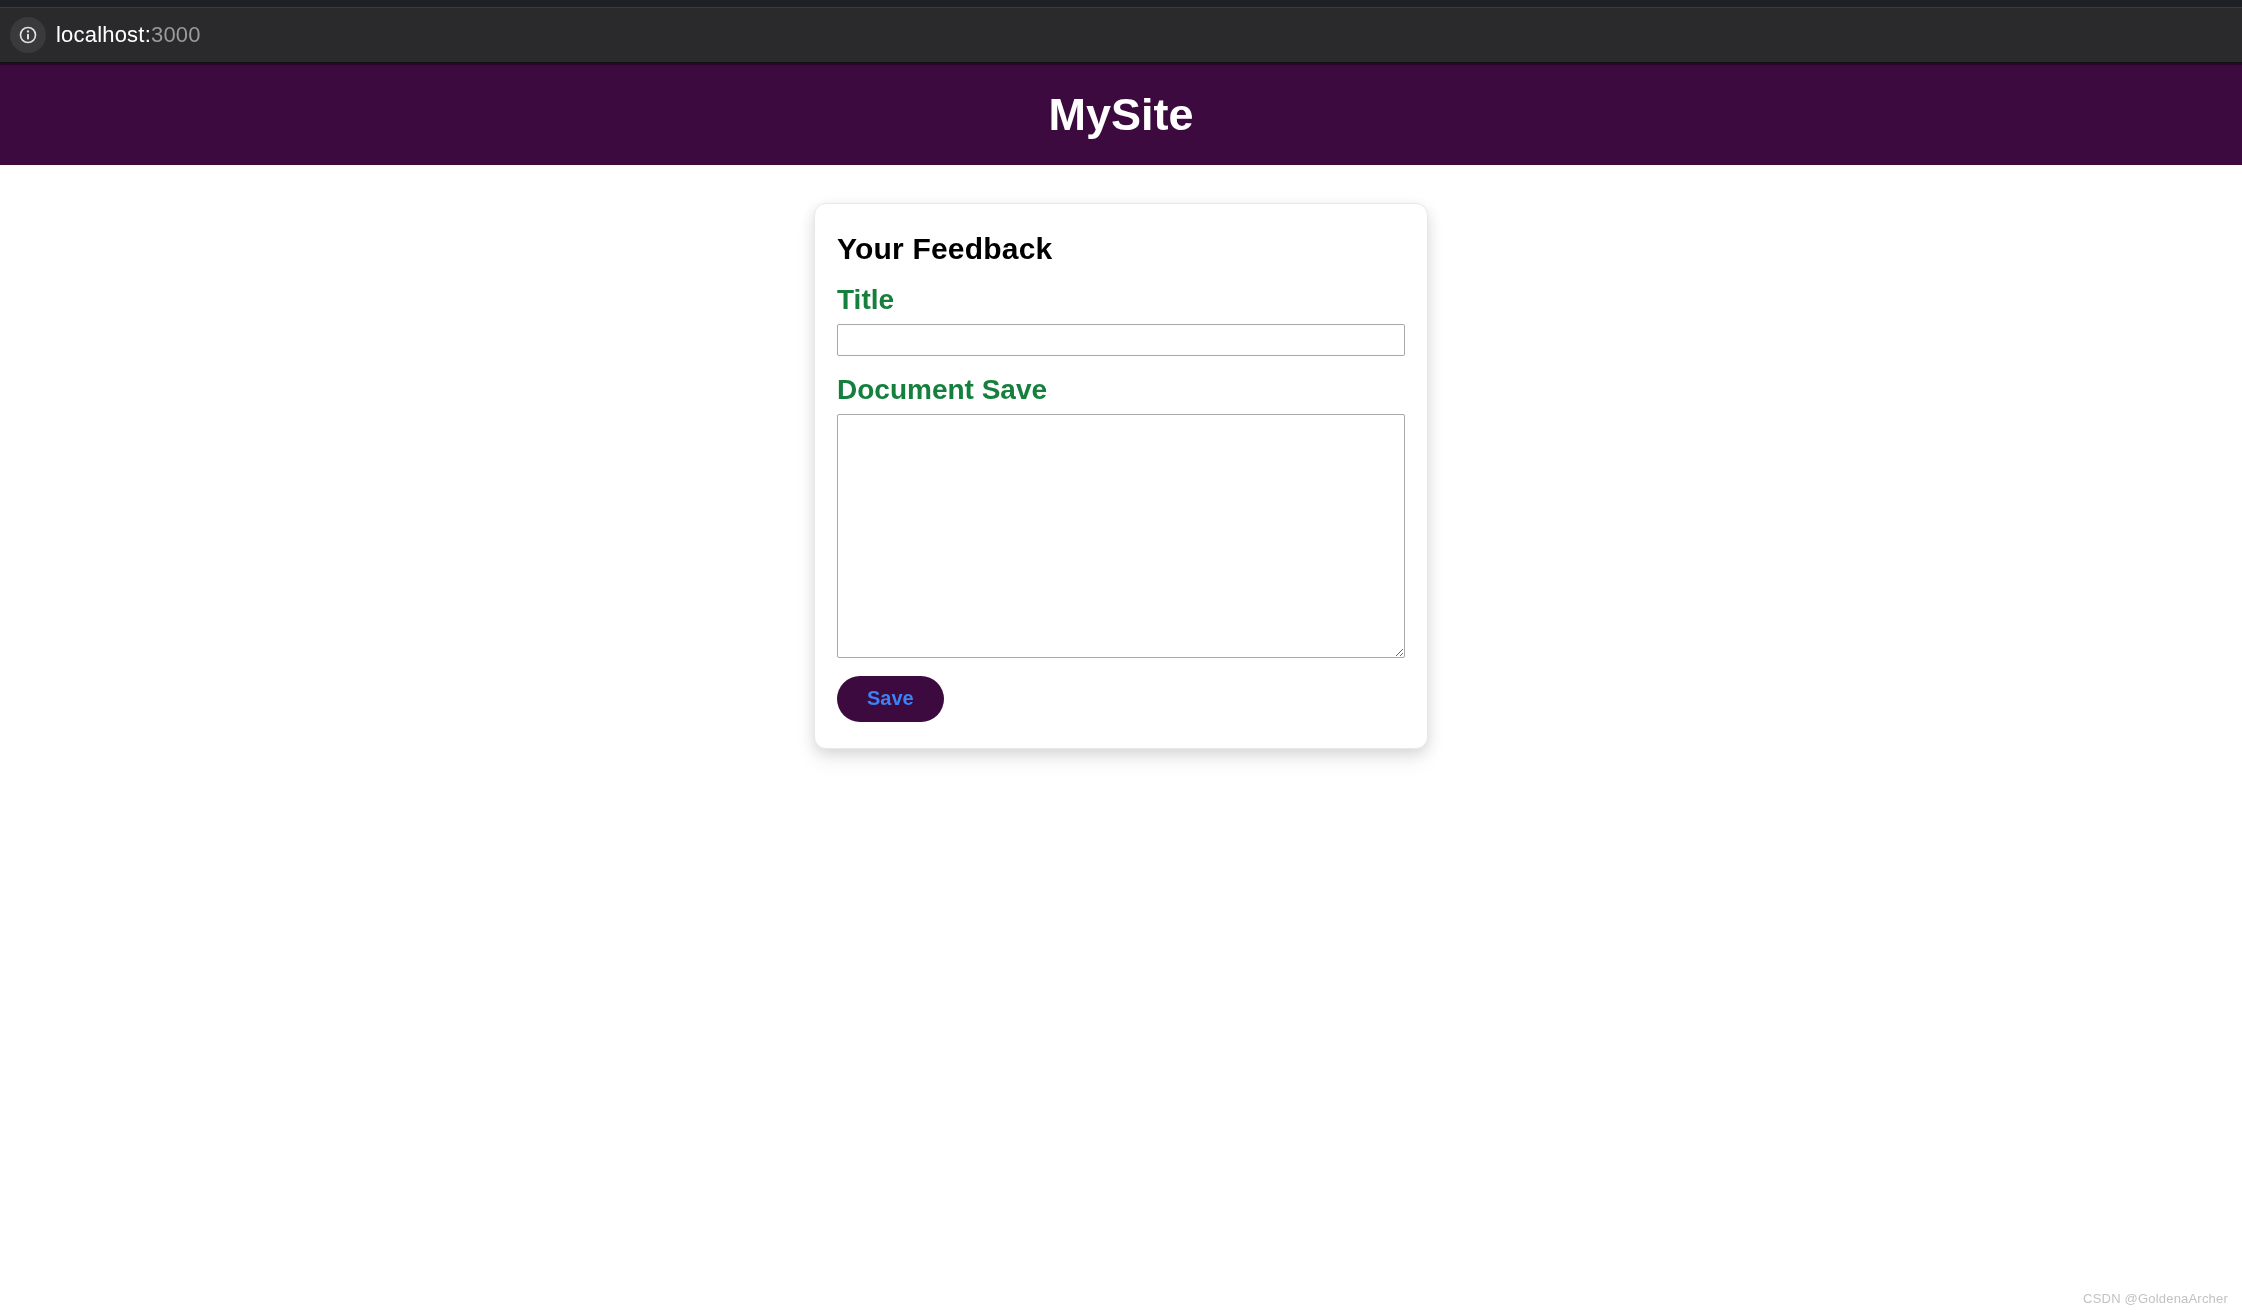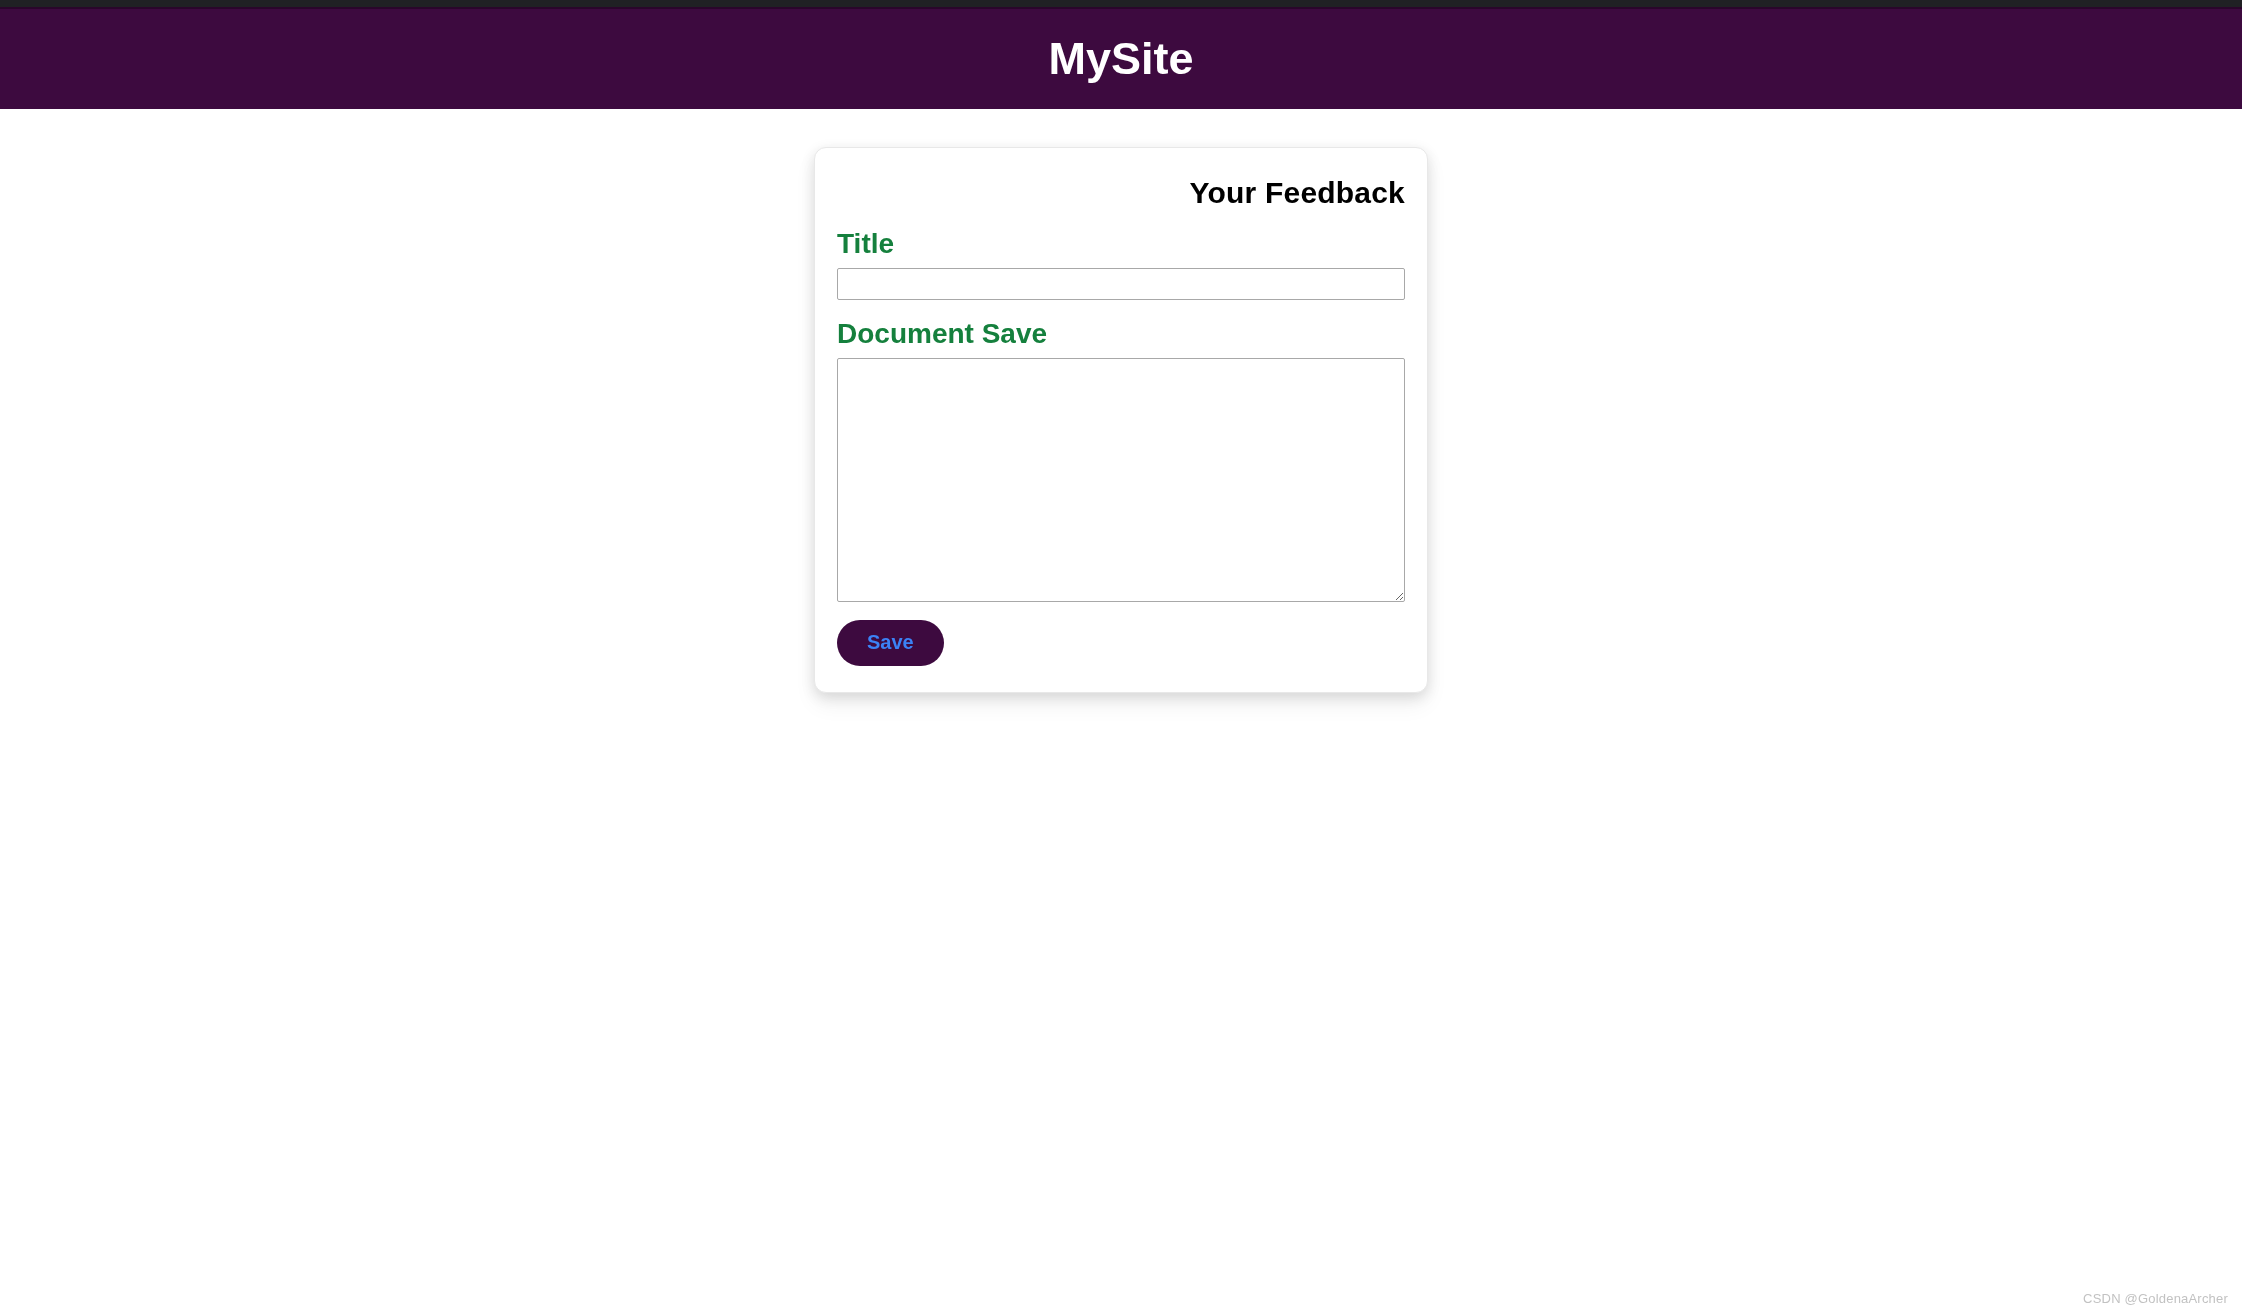--- a/index.html
+++ b/index.html
@@ -68,21 +68,20 @@
       border-radius: 12px;
       padding: 24px 22px 26px;
       box-shadow: 0 4px 14px rgba(0,0,0,.12), 0 12px 22px rgba(0,0,0,.06);
     }
     .card h2 {
       margin: 4px 0 18px;
       font-size: 30px;
       font-weight: 800;
       color: #000;
       letter-spacing: .2px;
-      text-align: right;
     }
     .field-label {
       display: block;
       font-size: 28px;
       font-weight: 700;
       margin-bottom: 8px;
       color: #15803d;
     }
     .text-input {
       width: 100%;
@@ -127,20 +126,34 @@
       margin-top: 48px;
     }
   </style>
 </head>
 <body>
 
 <div class="viewport">
 
   <div class="chrome-top"></div>
 
+  <div class="address-bar">
+    <div class="url-pill">
+      <span class="info-icon-wrap">
+        <svg class="info-svg" viewBox="0 0 24 24">
+          <circle class="outer" cx="12" cy="12" r="9"></circle>
+          <circle class="dot" cx="12" cy="7.8" r="1.4"></circle>
+          <rect class="bar" x="10.8" y="10.5" width="2.4" height="7" rx="1"></rect>
+        </svg>
+      </span>
+      <span class="url-text">
+        <span class="url-host">localhost:</span><span class="url-port">3000</span>
+      </span>
+    </div>
+  </div>
 
   <div class="site-header">
     <span>MySite</span>
   </div>
 
   <div class="page">
     <form class="card">
       <h2>Your Feedback</h2>
 
       <label class="field-label">Title</label>

